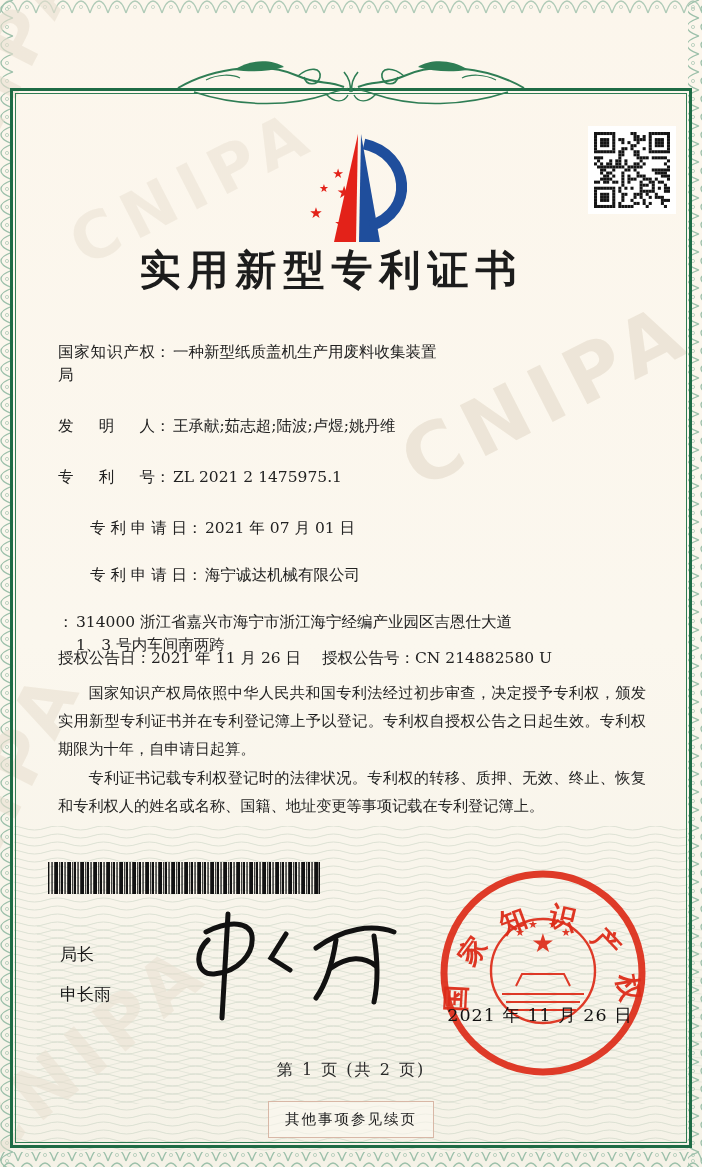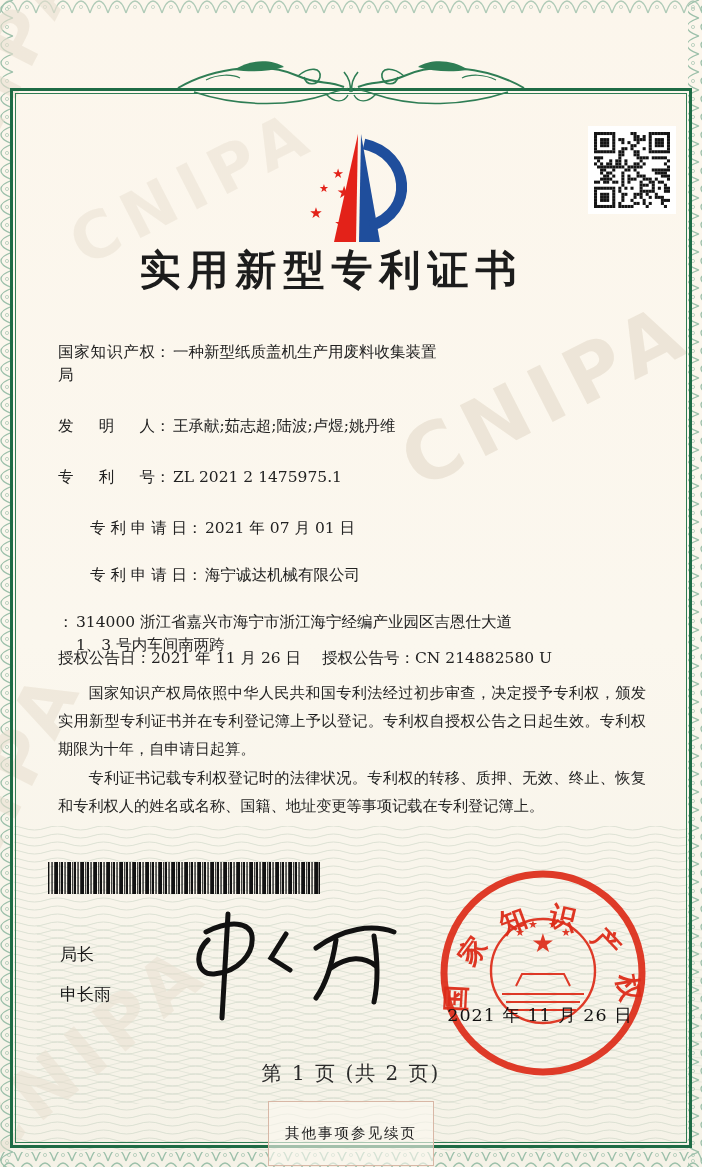--- a/index.html
+++ b/index.html
@@ -37,23 +37,23 @@
   .grant-row{position:absolute;left:58px;top:648px;width:600px;font-size:15.5px;}
   .grant-no{position:absolute;left:264px;top:0;}
   .paras{position:absolute;left:58px;top:680px;width:588px;font-size:15.2px;line-height:1.83;
          text-align:justify;color:#1f1f1f;}
   .paras p{margin:0 0 2px 0;text-indent:2em;}
   .barcode{position:absolute;left:48px;top:862px;}
   .signer{position:absolute;left:60px;top:936px;font-family:Liberation Mono, monospace;
           font-size:17px;color:#1b1b1b;line-height:40px;}
   .signature{position:absolute;left:168px;top:900px;}
   .seal{position:absolute;left:436px;top:866px;mix-blend-mode:multiply;}
-  .page-info{position:absolute;left:0;top:1060px;width:702px;text-align:center;font-size:20px;letter-spacing:2px;color:#2a2a2a;}
+  .page-info{position:absolute;left:0;top:1060px;width:702px;text-align:center;font-size:16px;letter-spacing:2px;color:#2a2a2a;}
   .footer-note{position:absolute;left:50%;top:1101px;transform:translateX(-50%);
-               border:1px solid #d8b7a6;padding:22px 16px;font-size:14.5px;letter-spacing:2px;color:#222;background:rgba(252,248,240,.6);text-align:center;}
+               border:1px solid #d8b7a6;padding:8px 16px;font-size:14.5px;letter-spacing:2px;color:#222;background:rgba(252,248,240,.6);text-align:center;}
 </style>
 </head>
 <body>
 
 <div class="page">
 
   <svg class="deco" width="702" height="1167" viewBox="0 0 702 1167">
     <defs>
       <pattern id="laceh" width="18" height="14" patternUnits="userSpaceOnUse">
         <path d="M0 13 Q4 1 9 1 Q14 1 18 13" fill="none" stroke="#9cc0aa" stroke-width="1.3"></path>

